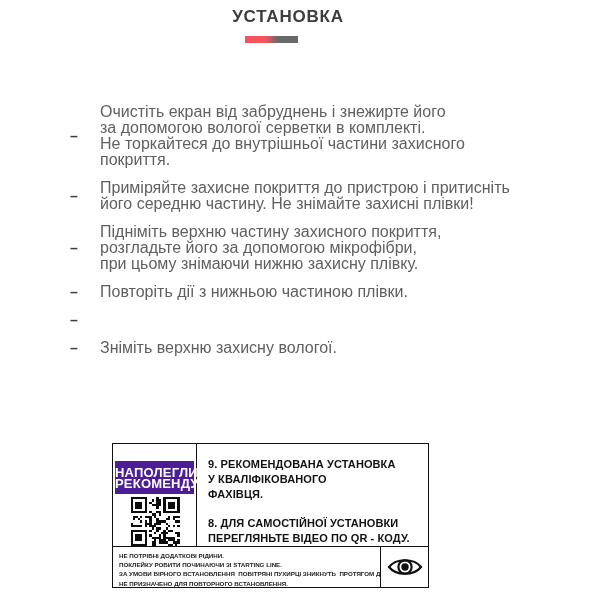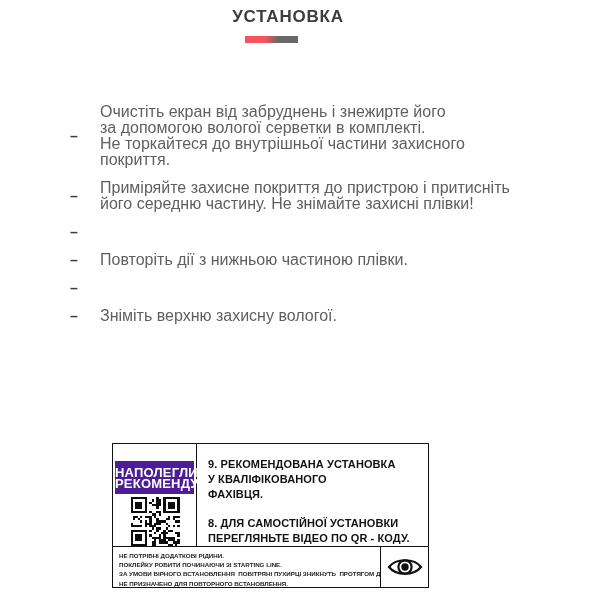--- a/index.html
+++ b/index.html
@@ -82,20 +82,23 @@
 за допомогою вологої серветки в комплекті.
 Не торкайтеся до внутрішньої частини захисного покриття.</span>
     </div>
     <div class="item">
       <span class="dash">–</span>
       <span class="itext">Приміряйте захисне покриття до пристрою і притисніть
 його середню частину. Не знімайте захисні плівки!</span>
     </div>
     <div class="item">
       <span class="dash">–</span>
+      <span class="itext">Підніміть верхню частину захисного покриття,
+розгладьте його за допомогою мікрофібри,
+при цьому знімаючи нижню захисну плівку.</span>
     </div>
     <div class="item">
       <span class="dash">–</span>
       <span class="itext">Повторіть дії з нижньою частиною плівки.</span>
     </div>
     <div class="item">
       <span class="dash">–</span>
     </div>
     <div class="item">
       <span class="dash">–</span>

